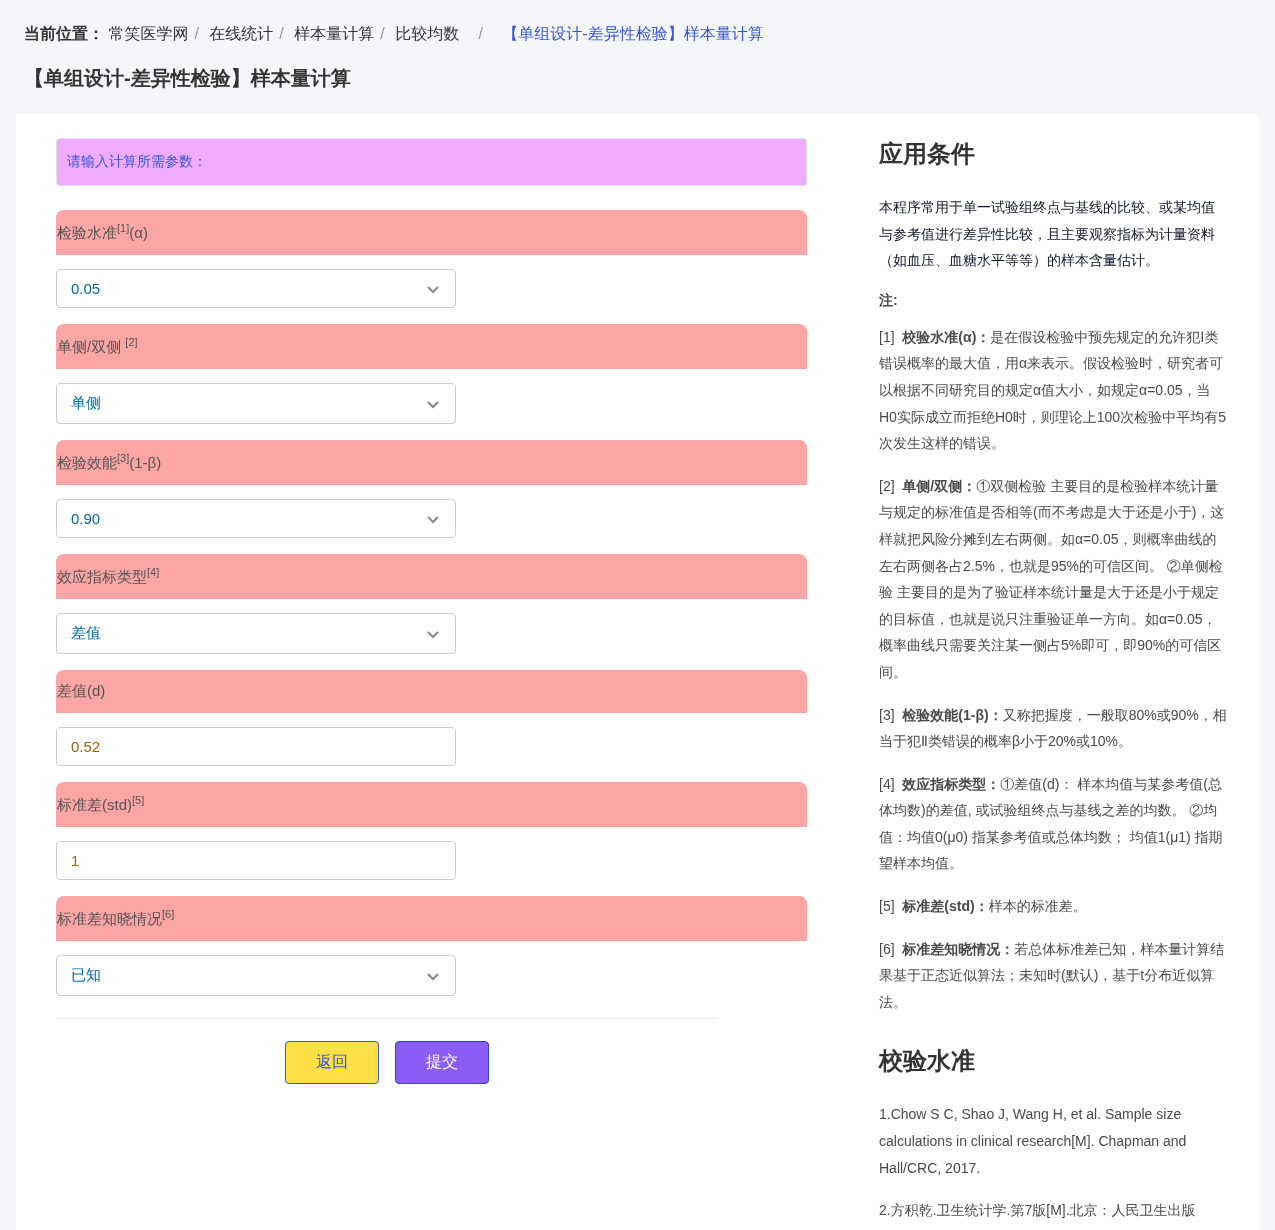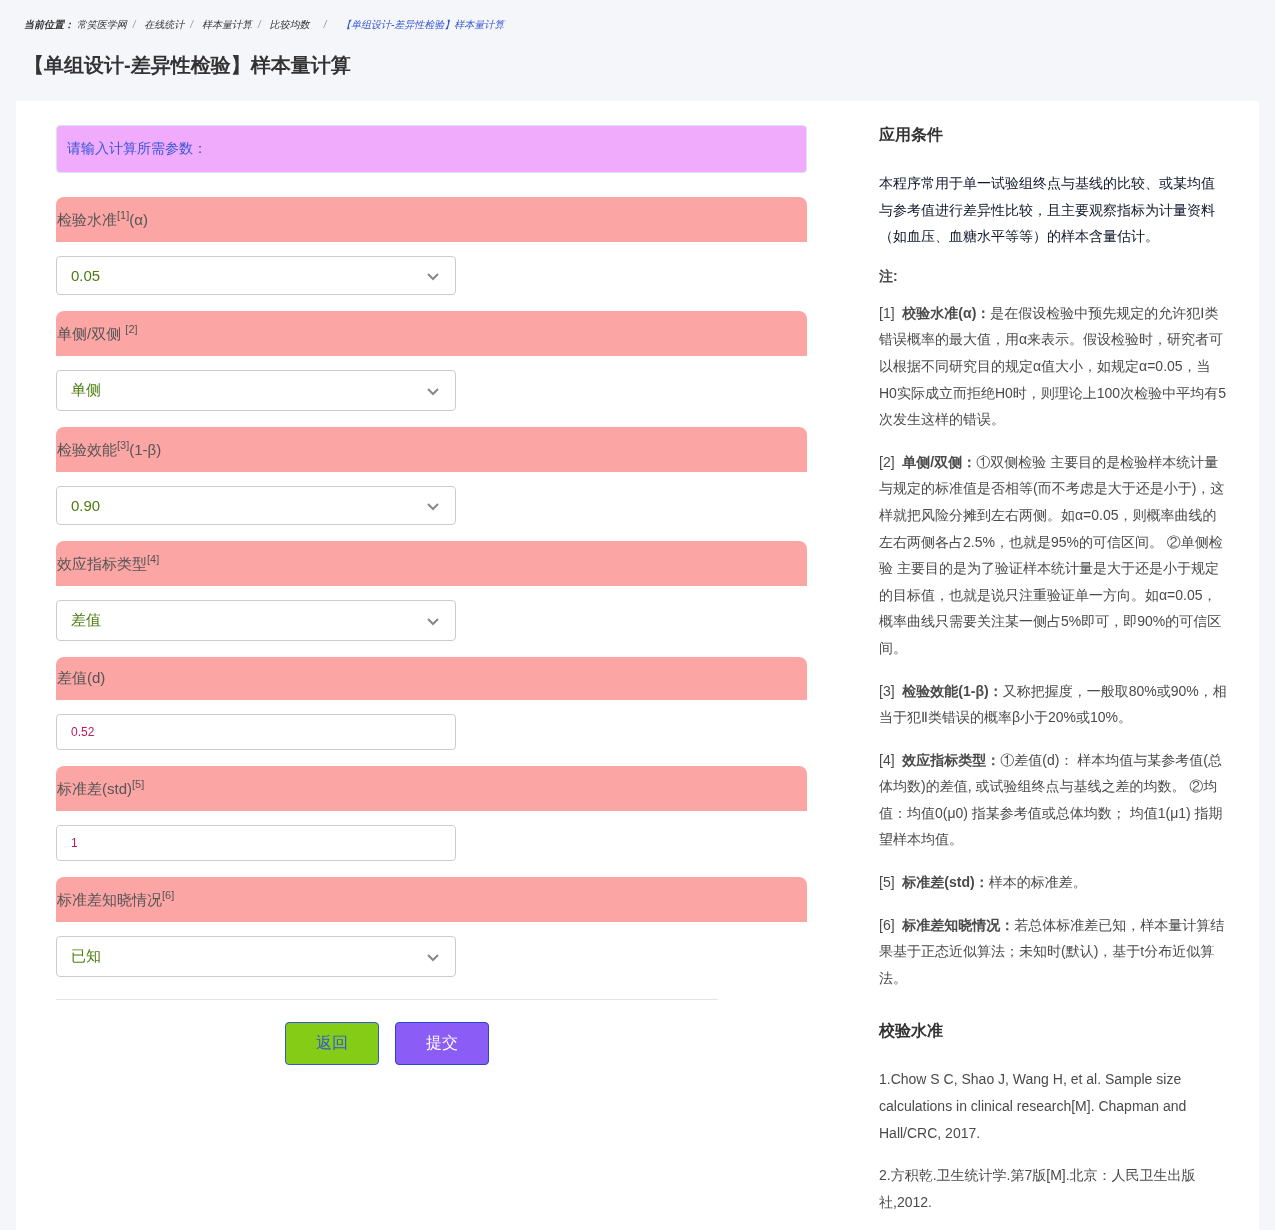--- a/index.html
+++ b/index.html
@@ -1,39 +1,39 @@
 <!DOCTYPE html>
 <html><head>
 <meta charset="utf-8">
 <style>
 * { box-sizing: border-box; margin: 0; padding: 0; }
 body { font-family: "Microsoft YaHei", Arial, sans-serif; background: #f5f6fa; color: #333; font-size: 14px; width: 1275px; }
-.breadcrumb { padding: 18px 24px 4px; font-size: 10px; color: #333; font-style: italic; }
+.breadcrumb { padding: 24px 24px 4px; font-size: 16px; color: #333; }
 .breadcrumb .prefix { font-weight: bold; }
 .breadcrumb a { color: #333; text-decoration: none; }
 .breadcrumb .sep { margin: 0 6px; color: #999; }
 .breadcrumb .active { color: #3656d8; }
 .page-title { font-size: 20px; font-weight: bold; padding: 16px 24px 22px; }
 .content { display: flex; gap: 32px; padding: 0 0 0 0; background: #fff; margin: 0 16px; }
 .form-col { flex: 1; padding: 24px 40px 40px 40px; }
 .right-col { width: 380px; padding: 24px 32px 40px 0; }
 .alert { background: #f0abfc; border: 1px solid #dce1f5; border-radius: 4px; padding: 14px 10px; color: #3656d8; font-weight: 500; margin-bottom: 24px; }
 .form-group-label { background: #fca5a5; padding: 12px 1px; border-radius: 8px 8px 0 0; color: #555; font-size: 15px; }
 sup { font-size: 11px; vertical-align: super; }
 .select-wrap, .input-wrap { display: block; width: 400px; border: 1px solid #ccc; border-radius: 4px; margin-top: 14px; margin-bottom: 16px; position: relative; background: #fff; }
 .select-wrap { cursor: pointer; }
-.select-display { padding: 10px 40px 10px 14px; color: #4d7c0f; font-size: 15px; }
+.select-display { padding: 10px 40px 10px 14px; color: #0369a1; font-size: 15px; }
 .chevron { position: absolute; right: 14px; top: 50%; transform: translateY(-50%); color: #888; pointer-events: none; }
 .chevron svg { width: 16px; height: 16px; display: block; }
-.text-input { width: 100%; border: none; padding: 10px 14px; font-size: 12px; border-radius: 4px; outline: none; color: #be185d; }
+.text-input { width: 100%; border: none; padding: 10px 14px; font-size: 15px; border-radius: 4px; outline: none; color: #a16207; }
 .divider { border-top: 1px solid #e5e5e5; margin: 22px 0; width: 662px; }
 .btn-row { text-align: center; width: 662px; }
-.btn { display: inline-block; padding: 10px 30px; font-size: 16px; border-radius: 4px; cursor: pointer; margin: 0 6px; border: 1px solid #3656d8; background: #84cc16; color: #3656d8; }
+.btn { display: inline-block; padding: 10px 30px; font-size: 16px; border-radius: 4px; cursor: pointer; margin: 0 6px; border: 1px solid #3656d8; background: #fde047; color: #3656d8; }
 .btn-primary { background: #8b5cf6; color: #fff; border-color: #2a46c7; }
-.section-h { font-size: 16px; font-weight: bold; margin-bottom: 24px; }
+.section-h { font-size: 24px; font-weight: bold; margin-bottom: 24px; }
 .cond-p { color: #0f172a; line-height: 1.9; font-size: 14px; margin-bottom: 18px; }
 .note-title { font-weight: bold; color: #4a4a4a; margin-bottom: 14px; }
 .note-item { line-height: 1.9; color: #4a4a4a; margin-bottom: 16px; }
 .note-item .b { font-weight: bold; }
 .ref-item { line-height: 1.9; color: #4a4a4a; margin-bottom: 16px; }
 </style>
 </head>
 <body>
 
 <div class="breadcrumb">

